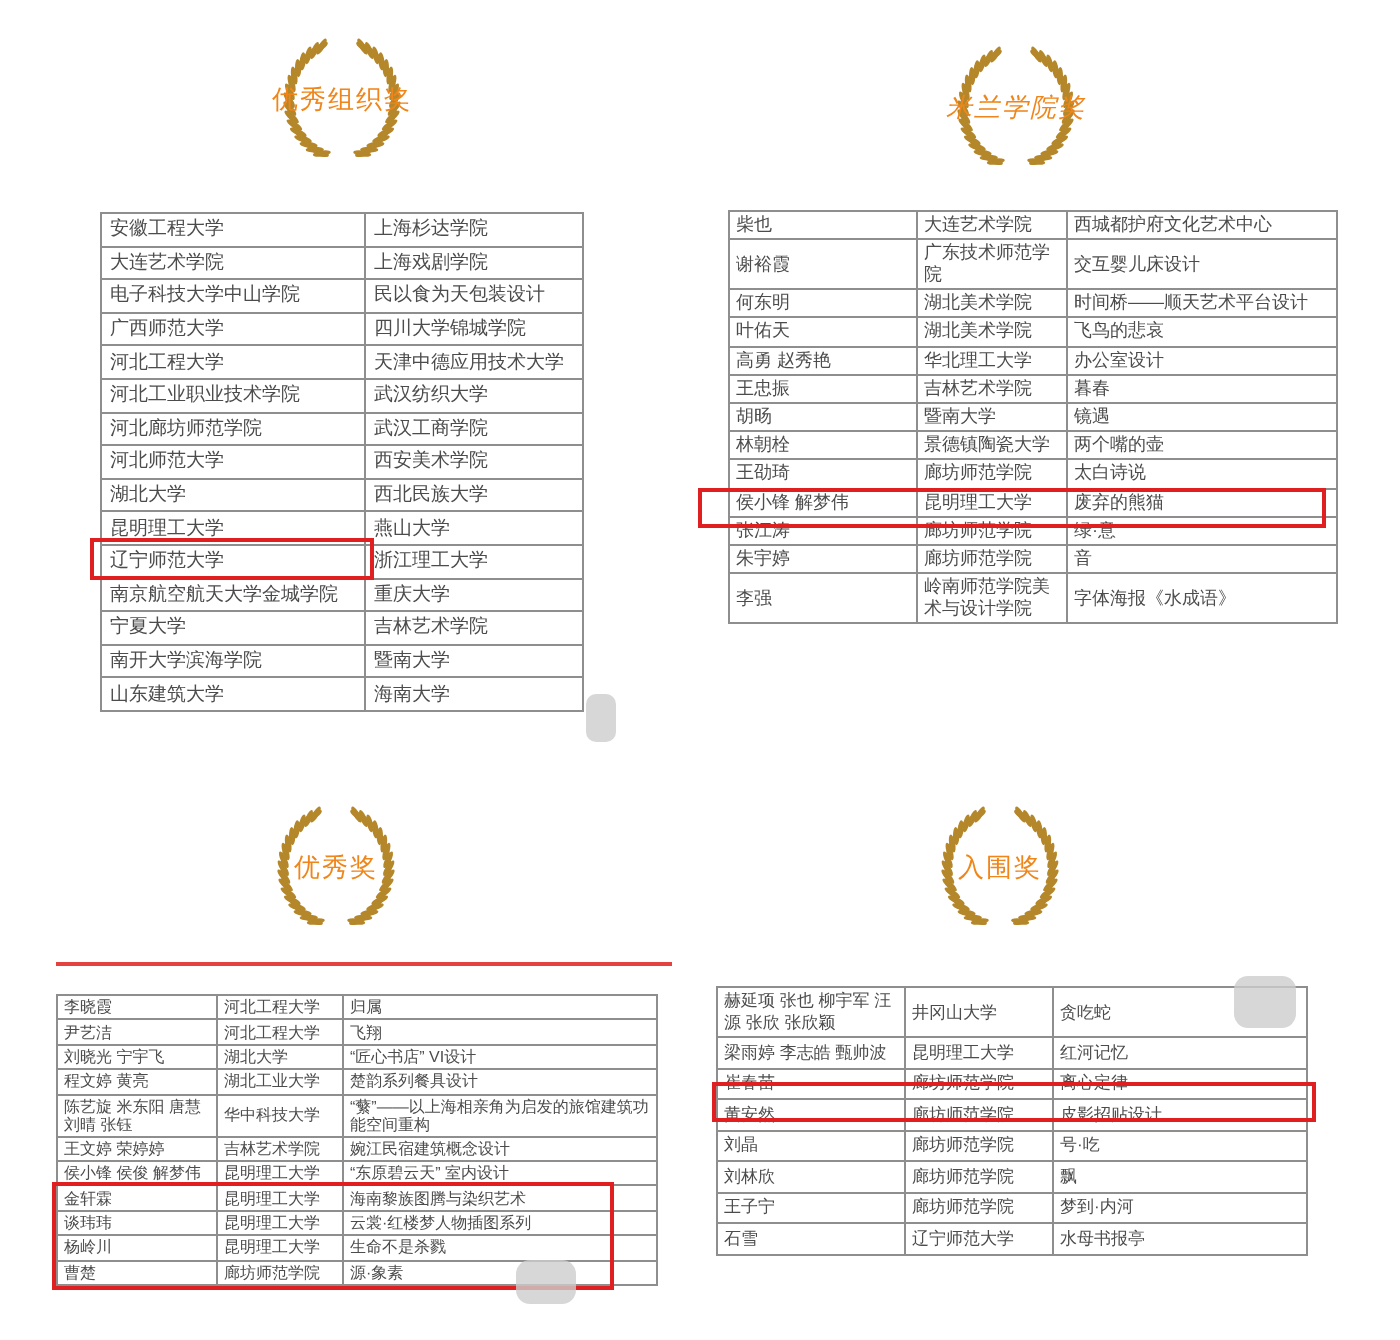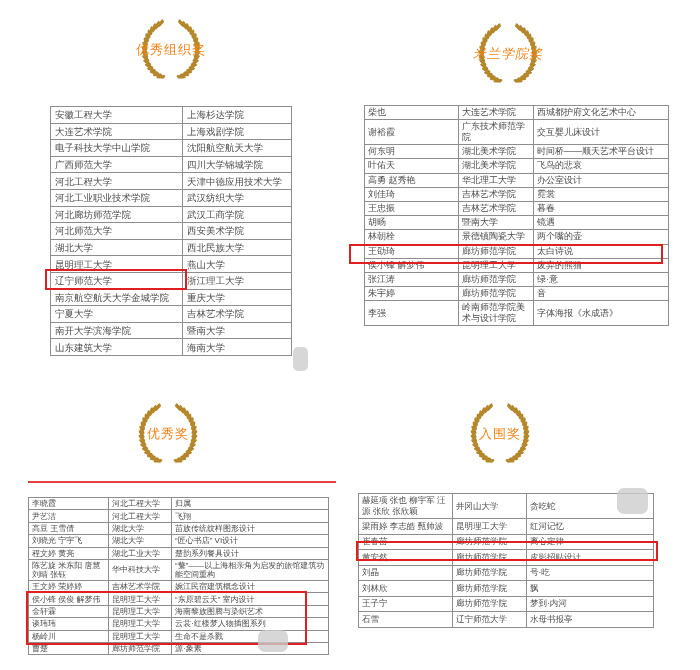--- a/index.html
+++ b/index.html
@@ -356,21 +356,21 @@
         <tr>
           <td>安徽工程大学</td>
           <td>上海杉达学院</td>
         </tr>
         <tr>
           <td>大连艺术学院</td>
           <td>上海戏剧学院</td>
         </tr>
         <tr>
           <td>电子科技大学中山学院</td>
-          <td>沈阳航空航天大学</td>
+          <td>民以食为天包装设计</td>
         </tr>
         <tr>
           <td>广西师范大学</td>
           <td>四川大学锦城学院</td>
         </tr>
         <tr>
           <td>河北工程大学</td>
           <td>天津中德应用技术大学</td>
         </tr>
         <tr>
@@ -442,25 +442,20 @@
           <td>叶佑天</td>
           <td>湖北美术学院</td>
           <td>飞鸟的悲哀</td>
         </tr>
         <tr>
           <td>高勇 赵秀艳</td>
           <td>华北理工大学</td>
           <td>办公室设计</td>
         </tr>
         <tr>
-          <td>刘佳琦</td>
-          <td>吉林艺术学院</td>
-          <td>霓裳</td>
-        </tr>
-        <tr>
           <td>王忠振</td>
           <td>吉林艺术学院</td>
           <td>暮春</td>
         </tr>
         <tr>
           <td>胡旸</td>
           <td>暨南大学</td>
           <td>镜遇</td>
         </tr>
         <tr>
@@ -507,25 +502,20 @@
           <td>李晓霞</td>
           <td>河北工程大学</td>
           <td>归属</td>
         </tr>
         <tr>
           <td>尹艺洁</td>
           <td>河北工程大学</td>
           <td>飞翔</td>
         </tr>
         <tr>
-          <td>高豆 王雪倩</td>
-          <td>湖北大学</td>
-          <td>苗族传统纹样图形设计</td>
-        </tr>
-        <tr>
           <td>刘晓光 宁宇飞</td>
           <td>湖北大学</td>
           <td>“匠心书店” VI设计</td>
         </tr>
         <tr>
           <td>程文婷 黄亮</td>
           <td>湖北工业大学</td>
           <td>楚韵系列餐具设计</td>
         </tr>
         <tr>

